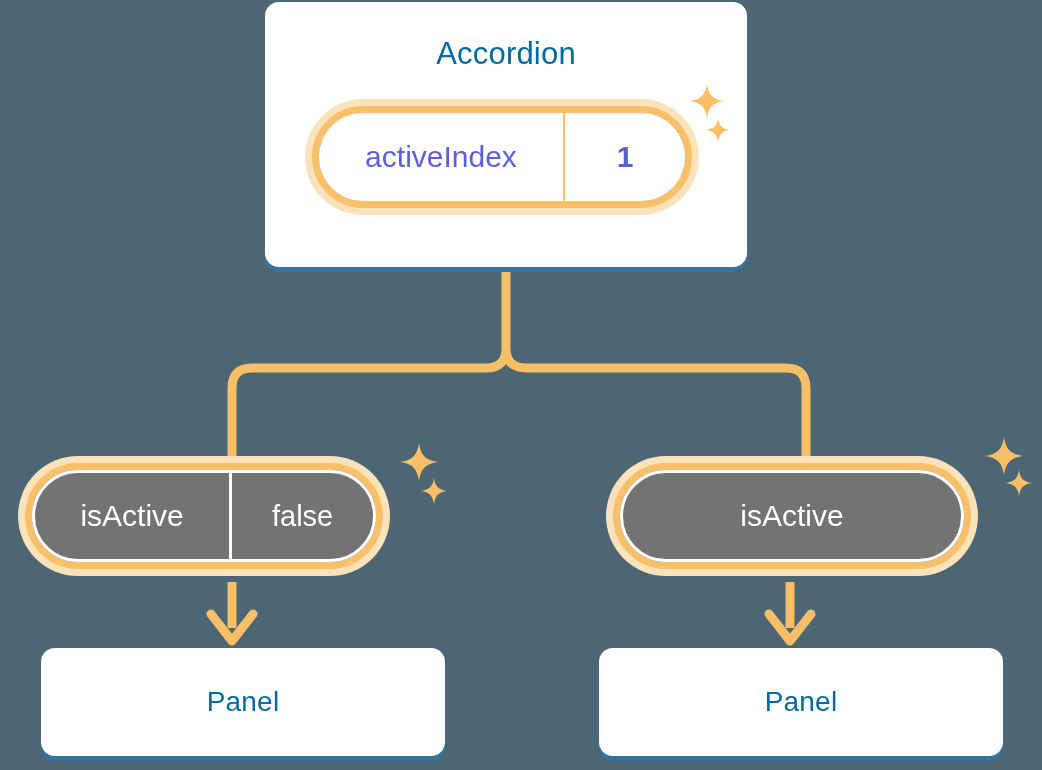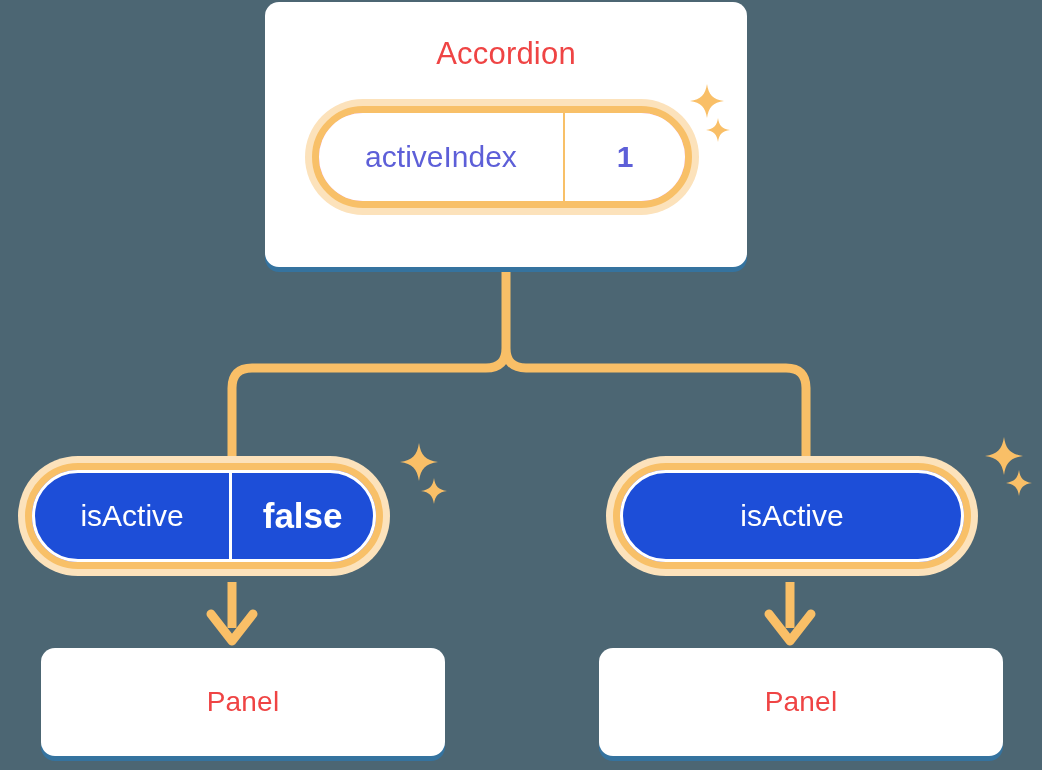--- a/index.html
+++ b/index.html
@@ -35,21 +35,21 @@
 
   
   .card {
     position: absolute;
     background: #ffffff;
     border-radius: 14px;
     box-shadow: 0 5px 0 0 #35739f;
     z-index: 2;
   }
   .card-title {
-    color: #ef4444;
+    color: #0369a1;
     font-size: 31px;
     font-weight: 400;
     text-align: center;
     letter-spacing: 0.2px;
   }
 
   #accordion-card {
     left: 265px;
     top: 2px;
     width: 482px;
@@ -124,34 +124,34 @@
   }
 
   
   .pill-solid {
     width: 358px;
     height: 106px;
     top: 463px;
     background: #6366da;
   }
   .pill-solid .pill-inner {
-    background: #1d4ed8;
+    background: #737373;
     border: 3px solid #ffffff;
   }
   .pill-solid .pill-key {
     flex: 1.38;
     color: #ffffff;
     font-size: 30px;
     font-weight: 400;
   }
   .pill-solid .pill-val {
     flex: 1;
     color: #ffffff;
-    font-size: 35px;
-    font-weight: 700;
+    font-size: 29px;
+    font-weight: 400;
     border-left: 3px solid #ffffff;
   }
   #pill-left  { left: 25px; }
   #pill-right { left: 613px; }
 
   
   .sparkle {
     position: absolute;
     z-index: 4;
     fill: #f9bf67;

